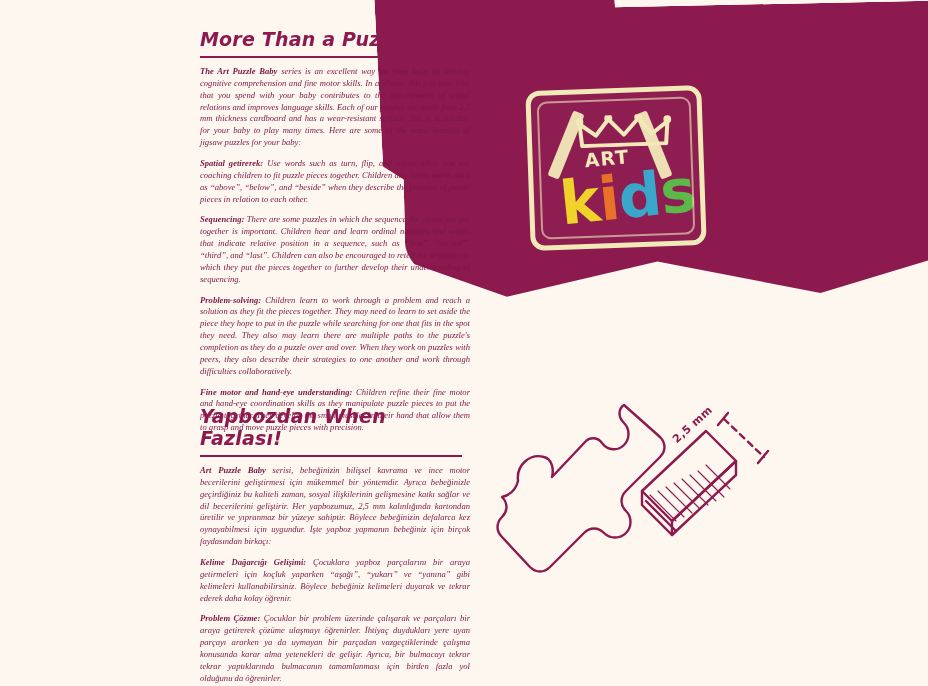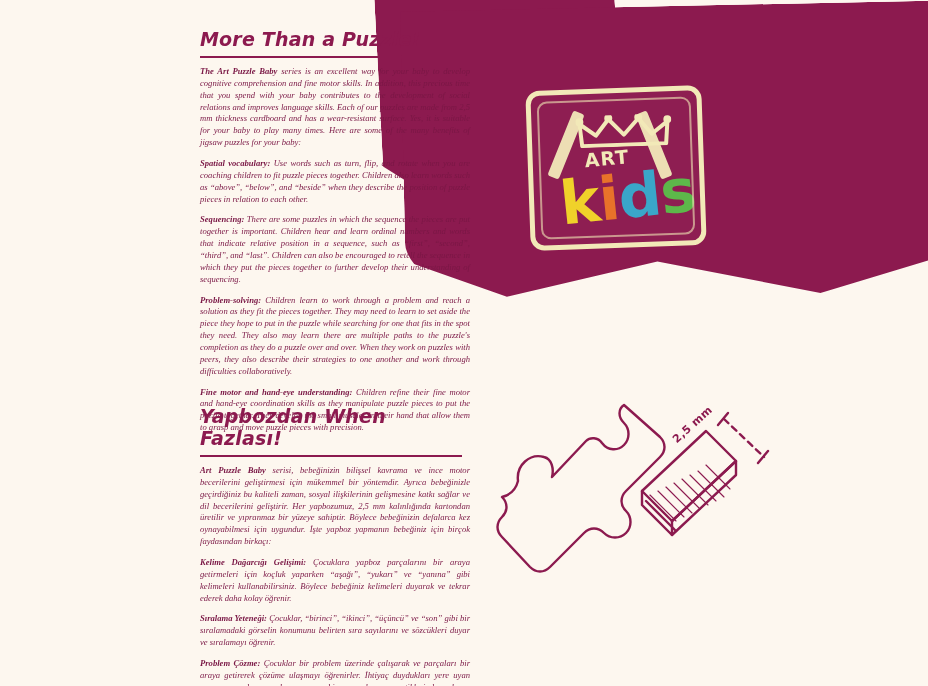--- a/index.html
+++ b/index.html
@@ -218,38 +218,37 @@
       </div>
     </div>
   </div>
 
   <div class="section section-en">
     <div class="heading">More Than a Puzzle!</div>
     <div class="heading-rule"></div>
 
     <p class="para"><b class="lead-em">The Art Puzzle Baby</b><span> series is an excellent way for your baby to develop cognitive comprehension and fine motor skills. In addition, this precious time that you spend with your baby contributes to the development of social relations and improves language skills. Each of our puzzles are made from 2,5 mm thickness cardboard and has a wear-resistant surface. Yes, it is suitable for your baby to play many times. Here are some of the many benefits of jigsaw puzzles for your baby:</span></p>
 
-    <p class="para"><b class="lead-em">Spatial vocabulary:</b><span> Use words such as turn, flip, and rotate when you are coaching children to fit puzzle pieces together. Children also learn words such as “above”, “below”, and “beside” when they describe the position of puzzle pieces in relation to each other.</span></p>
+    <p class="para"><b class="lead-em">Spatial getirerek:</b><span> Use words such as turn, flip, and rotate when you are coaching children to fit puzzle pieces together. Children also learn words such as “above”, “below”, and “beside” when they describe the position of puzzle pieces in relation to each other.</span></p>
 
     <p class="para"><b class="lead-em">Sequencing:</b><span> There are some puzzles in which the sequence the pieces are put together is important. Children hear and learn ordinal numbers and words that indicate relative position in a sequence, such as “first”, “second”, “third”, and “last”. Children can also be encouraged to retell the sequence in which they put the pieces together to further develop their understanding of sequencing.</span></p>
 
     <p class="para"><b class="lead-em">Problem-solving:</b><span> Children learn to work through a problem and reach a solution as they fit the pieces together. They may need to learn to set aside the piece they hope to put in the puzzle while searching for one that fits in the spot they need. They also may learn there are multiple paths to the puzzle's completion as they do a puzzle over and over. When they work on puzzles with peers, they also describe their strategies to one another and work through difficulties collaboratively.</span></p>
 
     <p class="para"><b class="lead-em">Fine motor and hand-eye understanding:</b><span> Children refine their fine motor and hand-eye coordination skills as they manipulate puzzle pieces to put the puzzle together. They develop the small muscles in their hand that allow them to grasp and move puzzle pieces with precision.</span></p>
   </div>
 
   <div class="section section-tr">
     <div class="heading">Yapbozdan When Fazlası!</div>
     <div class="heading-rule"></div>
 
     <p class="para"><b class="lead-em">Art Puzzle Baby</b><span> serisi, bebeğinizin bilişsel kavrama ve ince motor becerilerini geliştirmesi için mükemmel bir yöntemdir. Ayrıca bebeğinizle geçirdiğiniz bu kaliteli zaman, sosyal ilişkilerinin gelişmesine katkı sağlar ve dil becerilerini geliştirir. Her yapbozumuz, 2,5 mm kalınlığında kartondan üretilir ve yıpranmaz bir yüzeye sahiptir. Böylece bebeğinizin defalarca kez oynayabilmesi için uygundur. İşte yapboz yapmanın bebeğiniz için birçok faydasından birkaçı:</span></p>
 
     <p class="para"><b class="lead-em">Kelime Dağarcığı Gelişimi:</b><span> Çocuklara yapboz parçalarını bir araya getirmeleri için koçluk yaparken “aşağı”, “yukarı” ve “yanına” gibi kelimeleri kullanabilirsiniz. Böylece bebeğiniz kelimeleri duyarak ve tekrar ederek daha kolay öğrenir.</span></p>
 
-    <p class="para"><b class="lead-em">Sıralama Yeteneği:</b><span> Çocuklar, “birinci”, “ikinci”, “üçüncü” ve “son” gibi bir sıralamadaki görselin konumunu belirten sıra sayılarını ve sözcükleri duyar ve sıralamayı öğrenir.</span></p>
 
     <p class="para"><b class="lead-em">Problem Çözme:</b><span> Çocuklar bir problem üzerinde çalışarak ve parçaları bir araya getirerek çözüme ulaşmayı öğrenirler. İhtiyaç duydukları yere uyan parçayı ararken ya da uymayan bir parçadan vazgeçtiklerinde çalışma konusunda karar alma yetenekleri de gelişir. Ayrıca, bir bulmacayı tekrar tekrar yaptıklarında bulmacanın tamamlanması için birden fazla yol olduğunu da öğrenirler.</span></p>
 
   </div>
 
   <div class="puzzle-art">
     <svg width="290" height="230" viewBox="0 0 290 230">
       <g fill="none" stroke="#8c1a4f" stroke-width="2.4" stroke-linejoin="round" stroke-linecap="round">
 
         <path d="M28 86

